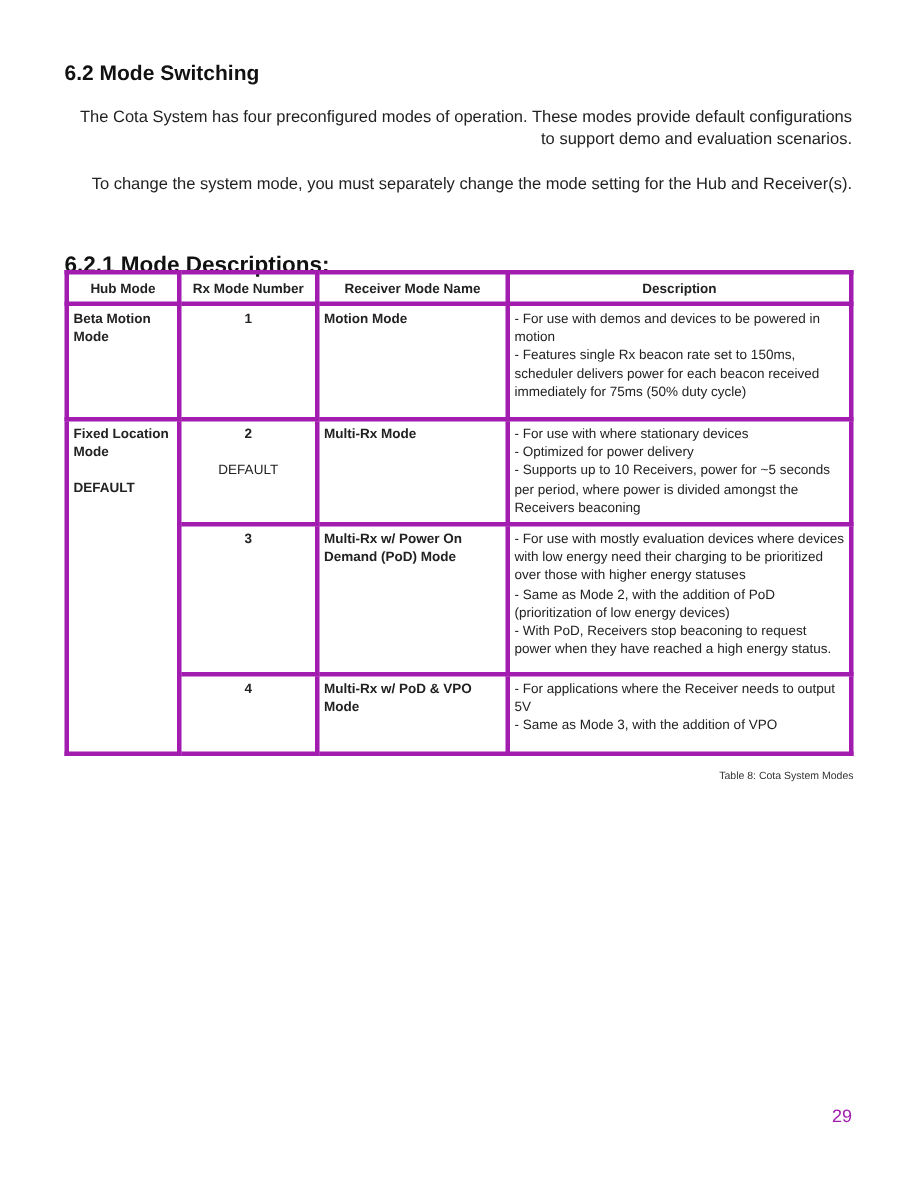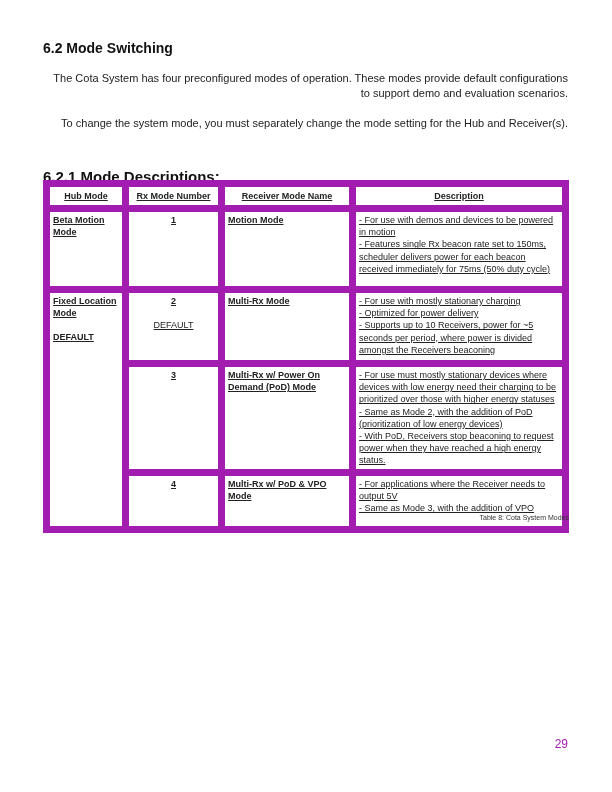--- a/index.html
+++ b/index.html
@@ -20,21 +20,21 @@
     .h3 {
       position: absolute; left: 43px; top: 168px;
       font-size: 15px; font-weight: bold; color: #111;
     }
     table.modes {
       position: absolute; left: 43px; top: 180px;
       width: 526px; border-collapse: collapse;
       font-size: 9px; line-height: 12.2px; color: #222;
     }
     table.modes th, table.modes td {
-      border: 7px solid #a21caf; padding: 2px 3px; vertical-align: top; text-decoration: underline;
+      border: 3px solid #a21caf; padding: 2px 3px; vertical-align: top;
     }
     table.modes th {
       font-weight: bold; text-align: center; height: 14px; vertical-align: middle;
     }
     .c1 { width: 66px; }
     .c2 { width: 83px; }
     .c3 { width: 118px; }
     td.hub { vertical-align: middle; font-weight: bold; }
     td.num { text-align: center; vertical-align: middle; font-weight: bold; }
     td.name { font-weight: bold; }
@@ -90,32 +90,32 @@
         <span class="gap"></span>
         <span>DEFAULT</span>
       </td>
       <td class="num">
         <span>2</span>
         <span class="gap"></span>
         <span style="font-weight:normal">DEFAULT</span>
       </td>
       <td class="name">Multi-Rx Mode</td>
       <td>
-        <span class="desc-line">- For use with mostly stationary charging</span>
+        <span class="desc-line">- For use with where stationary devices</span>
         <span class="desc-line">- Optimized for power delivery</span>
         <span class="desc-line">- Supports up to 10 Receivers, power for ~5 seconds per period, where power is divided amongst the Receivers beaconing</span>
       </td>
     </tr>
     <tr class="r3">
       <td class="num">
         <span>3</span>
       </td>
       <td class="name">Multi-Rx w/ Power On Demand (PoD) Mode</td>
       <td>
-        <span class="desc-line">- For use must mostly stationary devices where devices with low energy need their charging to be prioritized over those with higher energy statuses</span>
+        <span class="desc-line">- For use with mostly evaluation devices where devices with low energy need their charging to be prioritized over those with higher energy statuses</span>
         <span class="desc-line">- Same as Mode 2, with the addition of PoD (prioritization of low energy devices)</span>
         <span class="desc-line">- With PoD, Receivers stop beaconing to request power when they have reached a high energy status.</span>
       </td>
     </tr>
     <tr class="r4">
       <td class="num">
         <span>4</span>
       </td>
       <td class="name">Multi-Rx w/ PoD &amp; VPO Mode</td>
       <td>

